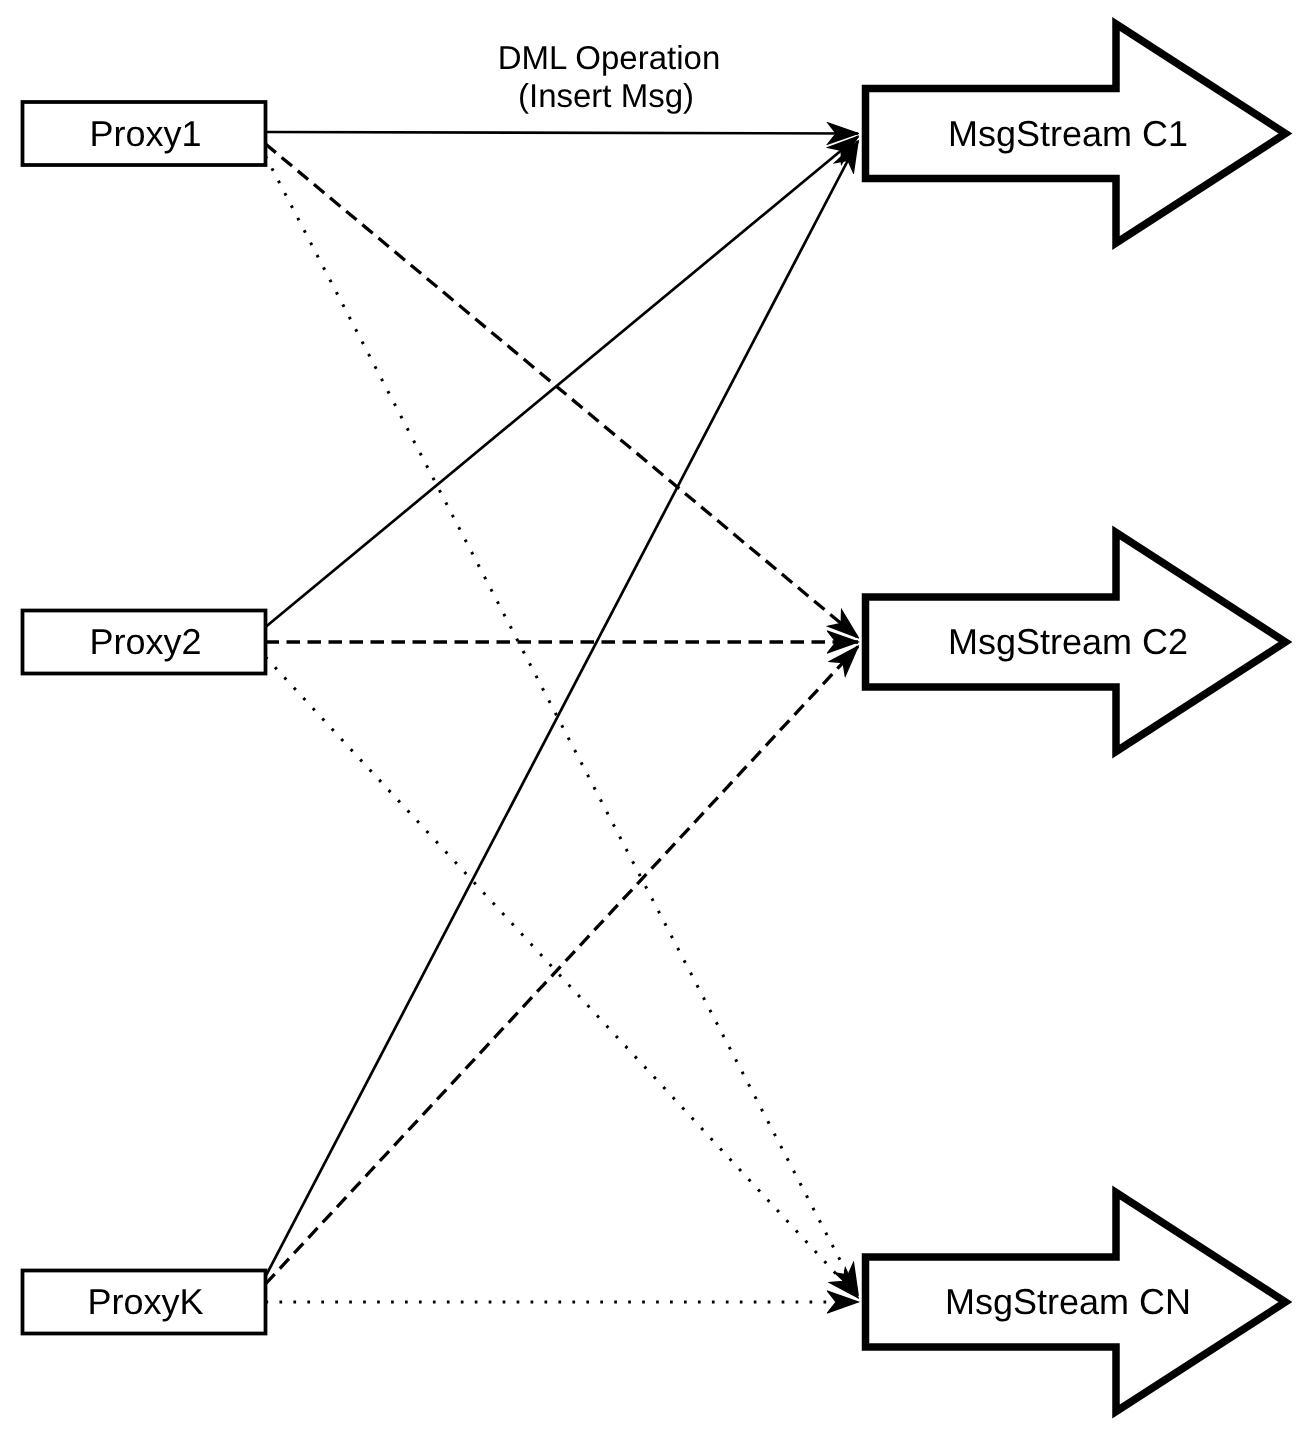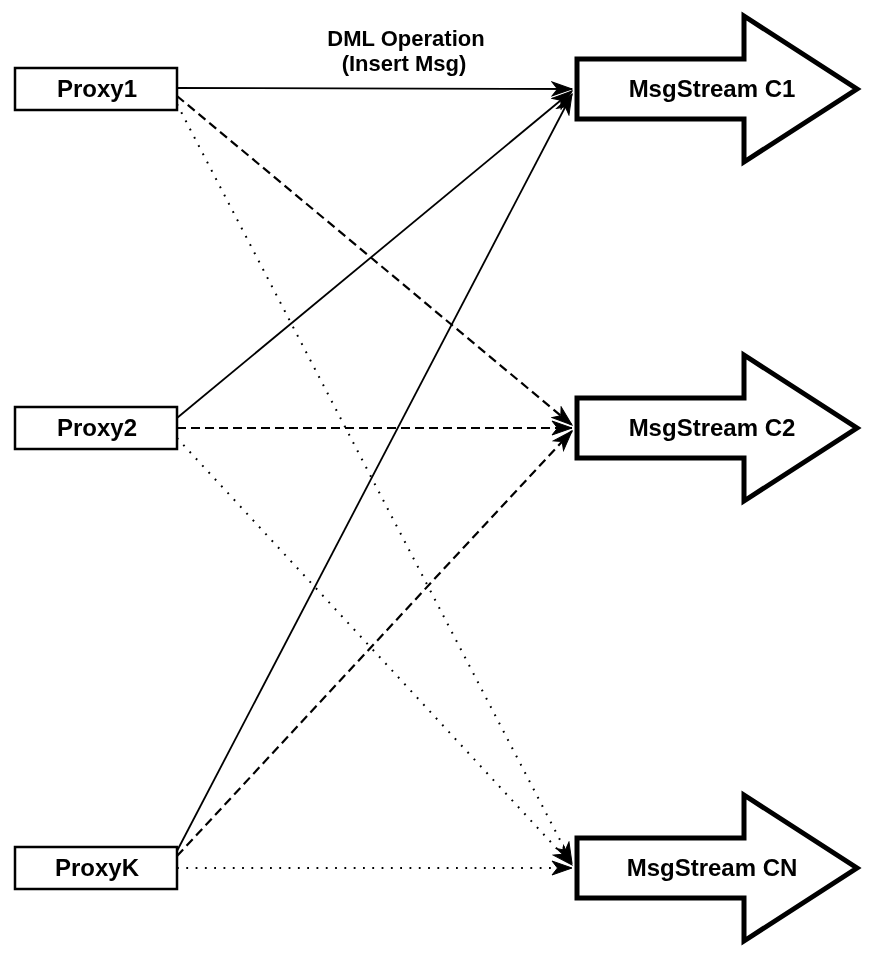--- a/index.html
+++ b/index.html
@@ -6,21 +6,20 @@
     margin: 0;
     padding: 0;
     background: #ffffff;
   }
   .canvas-wrap {
     width: 732px;
     height: 956px;
     background: #ffffff;
     position: relative;
     font-family: "Liberation Sans", sans-serif;
-    font-weight: bold;
   }
   svg text {
     font-family: "Liberation Sans", sans-serif;
     fill: #000000;
   }
   .node-label { font-size: 24px; }
   .stream-label { font-size: 24px; }
   .annotation-label { font-size: 22px; }
   .proxy-box {
     fill: #ffffff;

